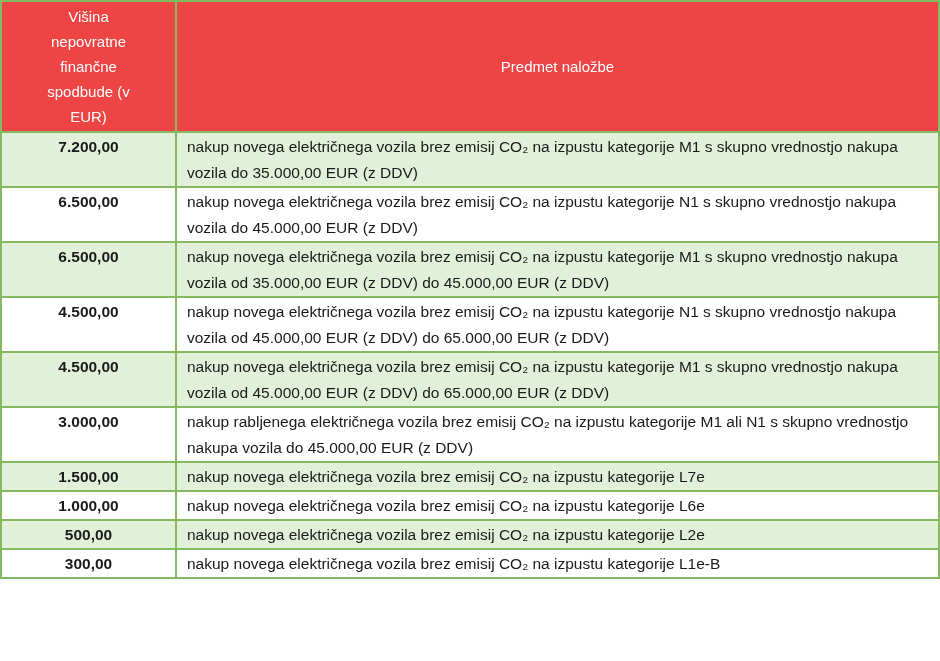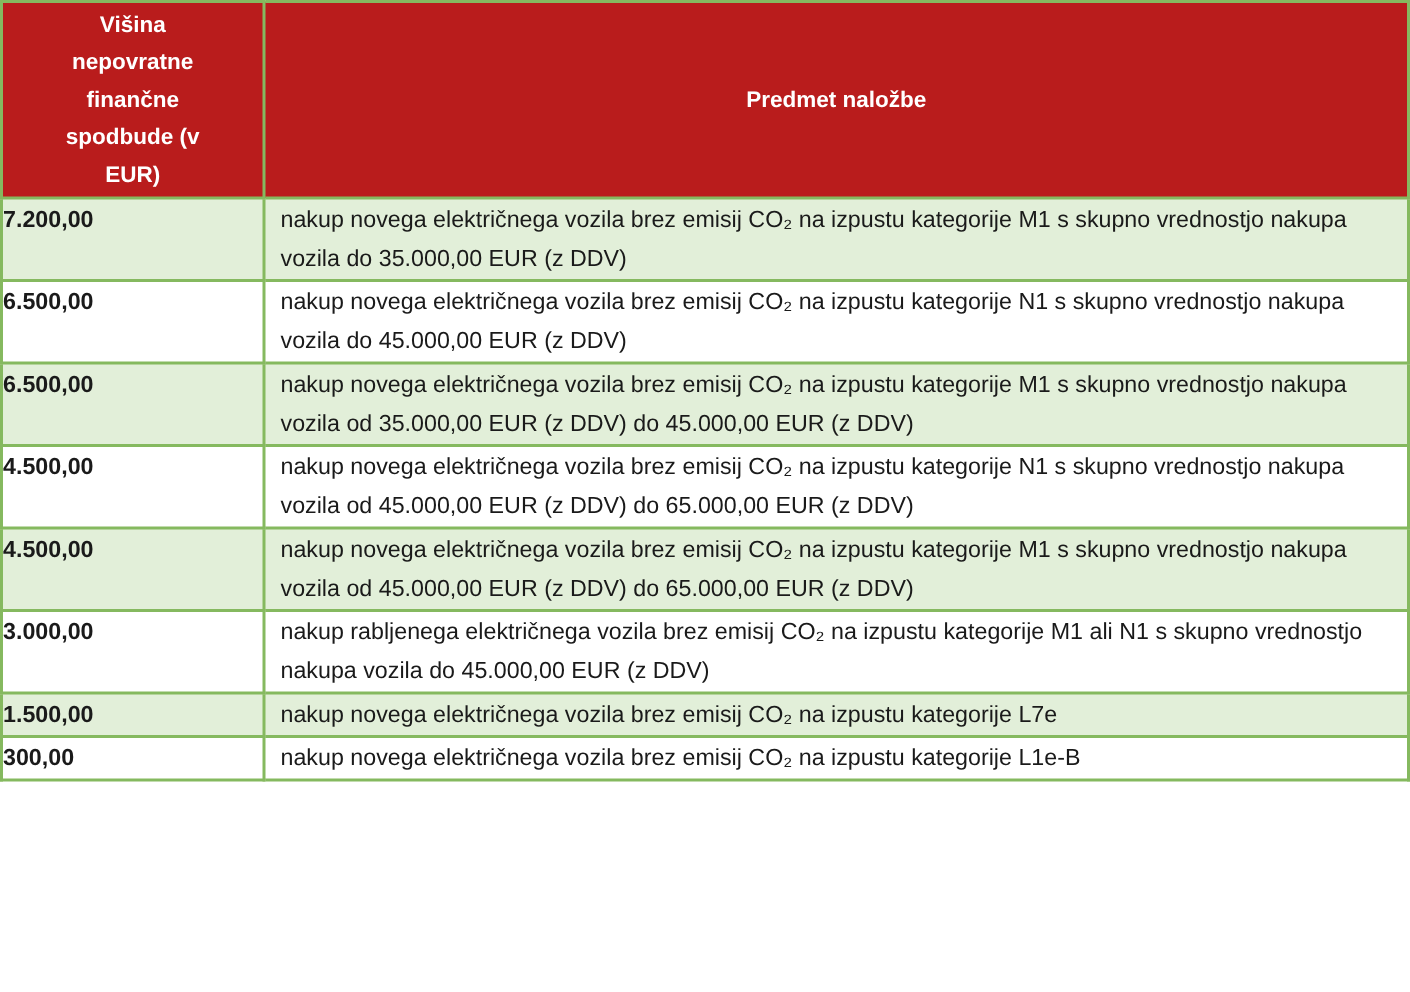--- a/index.html
+++ b/index.html
@@ -24,43 +24,43 @@
   }
   table.incentives col.col-amount { width: 175px; }
   table.incentives th,
   table.incentives td {
     border: 2px solid #85b95f;
     box-sizing: border-box;
   }
   
   thead tr { height: 131px; }
   th.hdr {
-    background: #b91c1c;
+    background: #ef4444;
     color: #ffffff;
-    font-weight: bold;
+    font-weight: normal;
     font-size: 15px;
     line-height: 25px;
     text-align: center;
     vertical-align: middle;
     border-color: #8cbd6a;
   }
   th.hdr .narrow {
     display: inline-block;
     max-width: 112px;
   }
   
   tbody td {
     font-size: 15.5px;
     line-height: 26px;
     vertical-align: top;
     padding: 0;
   }
   tbody td.amount {
     font-weight: bold;
-    text-align: left;
+    text-align: center;
     padding-top: 1px;
   }
   tbody td.subject {
     padding: 1px 8px 0 10px;
   }
   tbody tr { background: #ffffff; }
   tbody tr:nth-child(odd) { background: #e2efd9; }
   tbody tr.tall { height: 53px; }
   tbody tr.short { height: 27px; }
 </style>
@@ -102,18 +102,26 @@
       </tr>
       <tr class="tall">
         <td class="amount">3.000,00</td>
         <td class="subject">nakup rabljenega električnega vozila brez emisij CO₂ na izpustu kategorije M1 ali N1 s skupno vrednostjo nakupa vozila do 45.000,00 EUR (z DDV)</td>
       </tr>
       <tr class="short">
         <td class="amount">1.500,00</td>
         <td class="subject">nakup novega električnega vozila brez emisij CO₂ na izpustu kategorije L7e</td>
       </tr>
       <tr class="short">
+        <td class="amount">1.000,00</td>
+        <td class="subject">nakup novega električnega vozila brez emisij CO₂ na izpustu kategorije L6e</td>
+      </tr>
+      <tr class="short">
+        <td class="amount">500,00</td>
+        <td class="subject">nakup novega električnega vozila brez emisij CO₂ na izpustu kategorije L2e</td>
+      </tr>
+      <tr class="short">
         <td class="amount">300,00</td>
         <td class="subject">nakup novega električnega vozila brez emisij CO₂ na izpustu kategorije L1e-B</td>
       </tr>
     </tbody>
   </table>
 </div>
 
 </body></html>

